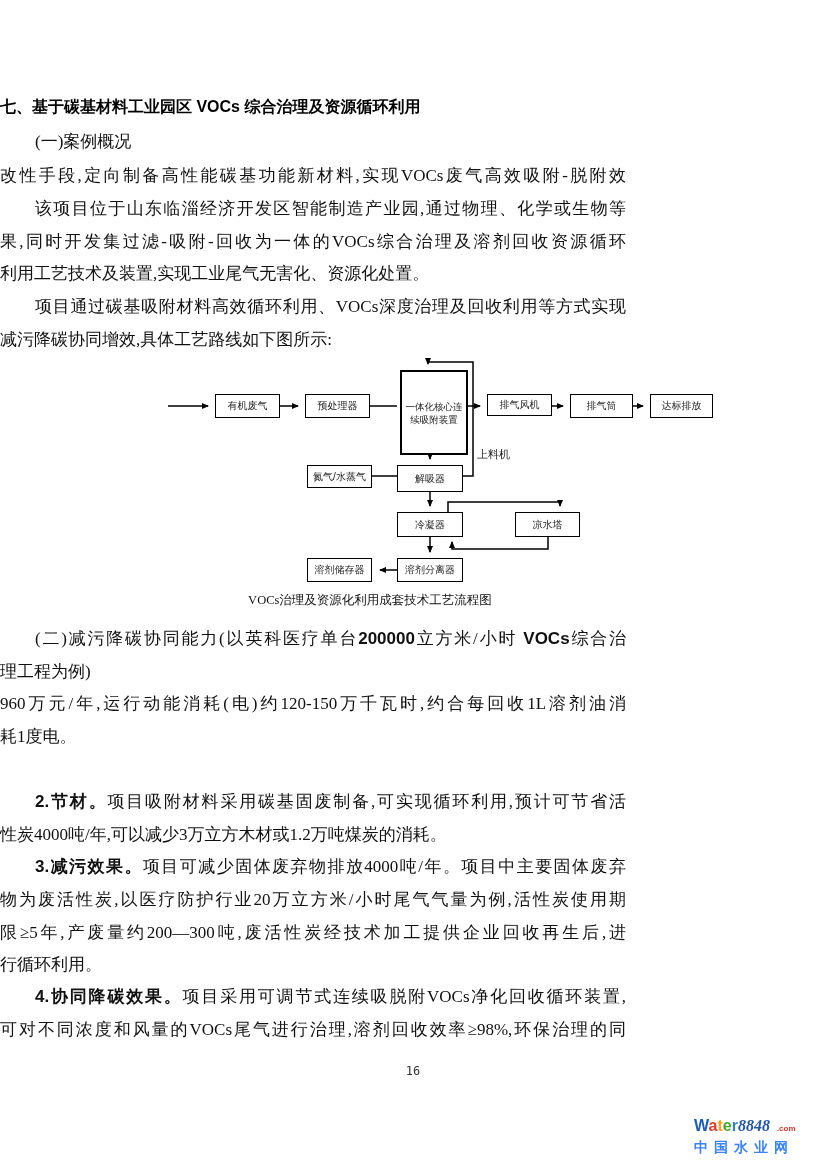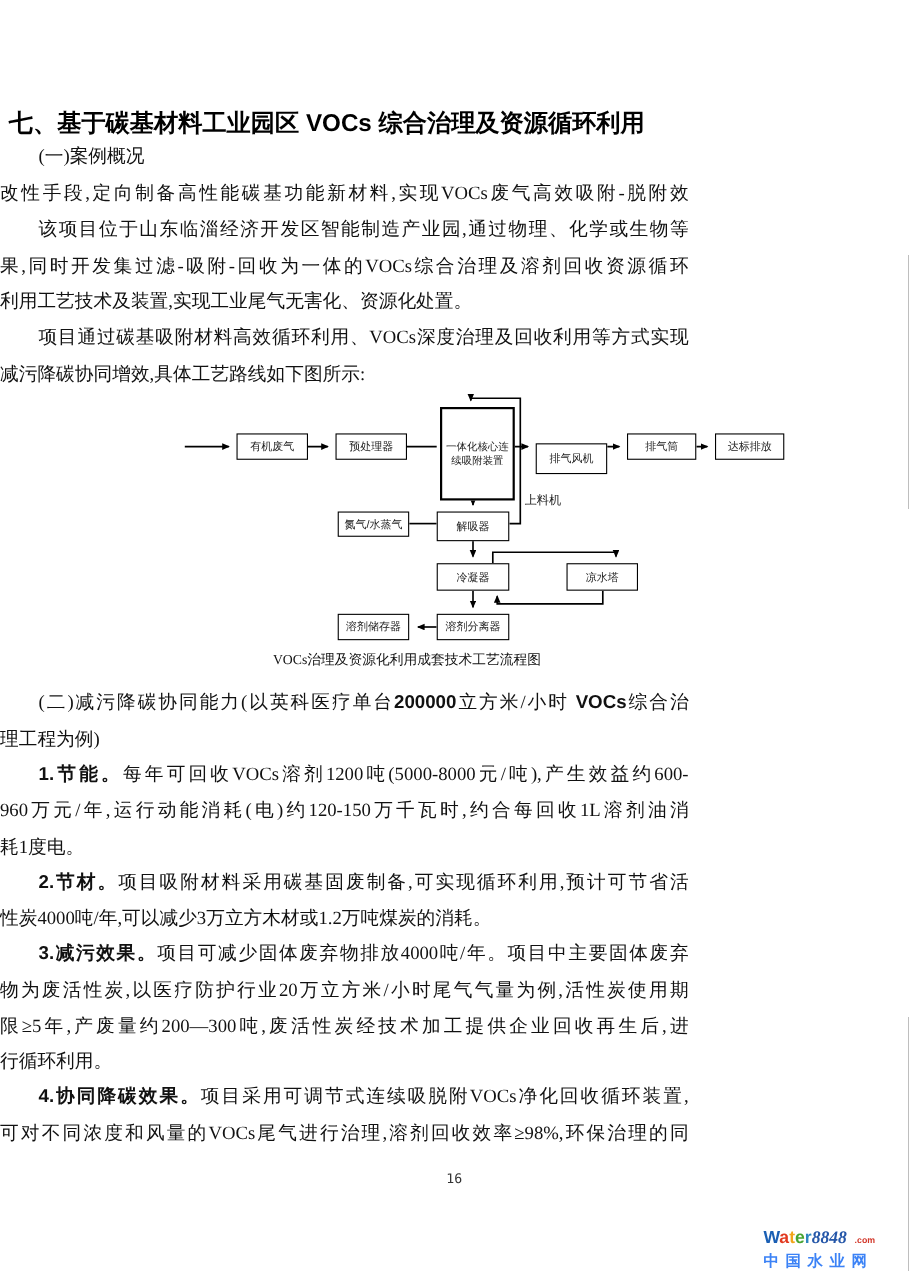--- a/index.html
+++ b/index.html
@@ -2,23 +2,23 @@
 <html><head>
 <meta charset="utf-8">
 <style>
   html,body{margin:0;padding:0;background:#888;}
   .page{
     position:relative;width:826px;height:1169px;background:#ffffff;
     font-family:"Liberation Serif","DejaVu Serif",serif;color:#1a1a1a;
     overflow:hidden;margin:0 auto;
   }
   .title{
-    position:absolute;left:8px;top:97px;width:626px;
+    position:absolute;left:0;top:97px;width:626px;
     font-family:"Liberation Sans","DejaVu Sans",sans-serif;
-    font-weight:bold;font-size:22px;color:#000;
+    font-weight:bold;font-size:16px;color:#000;
   }
   .h2{position:absolute;left:0;width:626px;font-size:17px;color:#111;}
   .h2a{top:130px;padding-left:35px;}
   .para{position:absolute;left:0;width:626px;font-size:17px;line-height:32.75px;color:#111;}
   .line{text-align:justify;text-align-last:justify;}
   .line.end{text-align-last:left;}
   .line.indent{padding-left:35px;}
   .lead{font-family:"Liberation Sans","DejaVu Sans",sans-serif;font-weight:bold;}
   .bnum{font-family:Liberation Sans, sans-serif;font-weight:bold;}
   
@@ -97,41 +97,40 @@
         <path d="M398,182 V194 H302 V187" marker-end="url(#arr)"></path>
         <path d="M280,182 V197" marker-end="url(#arr)"></path>
         <path d="M247,215 H230" marker-end="url(#arr)"></path>
       </g>
     </svg>
 
     <div class="fbox" style="left:65px;top:39px;width:65px;height:24px">有机废气</div>
     <div class="fbox" style="left:155px;top:39px;width:65px;height:24px">预处理器</div>
     <div class="fbox tall" style="left:250px;top:15px;width:68px;height:85px">一体化核心连
 续吸附装置</div>
-    <div class="fbox" style="left:337px;top:48px;width:65px;height:28px">排气风机</div>
+    <div class="fbox" style="left:337px;top:39px;width:65px;height:22px">排气风机</div>
     <div class="fbox" style="left:420px;top:39px;width:63px;height:24px">排气筒</div>
     <div class="fbox" style="left:500px;top:39px;width:63px;height:24px">达标排放</div>
     <div class="fbox" style="left:157px;top:110px;width:65px;height:23px">氮气/水蒸气</div>
     <div class="fbox" style="left:247px;top:110px;width:66px;height:27px">解吸器</div>
     <div class="fbox" style="left:247px;top:157px;width:66px;height:25px">冷凝器</div>
     <div class="fbox" style="left:365px;top:157px;width:65px;height:25px">凉水塔</div>
     <div class="fbox" style="left:157px;top:203px;width:65px;height:24px">溶剂储存器</div>
     <div class="fbox" style="left:247px;top:203px;width:66px;height:24px">溶剂分离器</div>
     <div class="feeder">上料机</div>
   </div>
 
   <div class="caption">VOCs治理及资源化利用成套技术工艺流程图</div>
 
   <div class="para" style="top:623px">
     <div class="line indent"><span>(二)减污降碳协同能力(以英科医疗单台</span><span class="bnum">200000</span><span>立方米/小时 </span><span class="bnum">VOCs</span><span>综合治</span></div>
     <div class="line end">理工程为例)</div>
   </div>
 
   <div class="para" style="top:688px">
-    <div class="line indent"><span class="lead">1.节能。</span><span>每年可回收VOCs溶剂1200吨(5000-8000元/吨),产生效益约600-</span></div>
     <div class="line">960万元/年,运行动能消耗(电)约120-150万千瓦时,约合每回收1L溶剂油消</div>
     <div class="line end">耗1度电。</div>
   </div>
 
   <div class="para" style="top:786px">
     <div class="line indent"><span class="lead">2.节材。</span><span>项目吸附材料采用碳基固废制备,可实现循环利用,预计可节省活</span></div>
     <div class="line end">性炭4000吨/年,可以减少3万立方木材或1.2万吨煤炭的消耗。</div>
   </div>
 
   <div class="para" style="top:851px">

